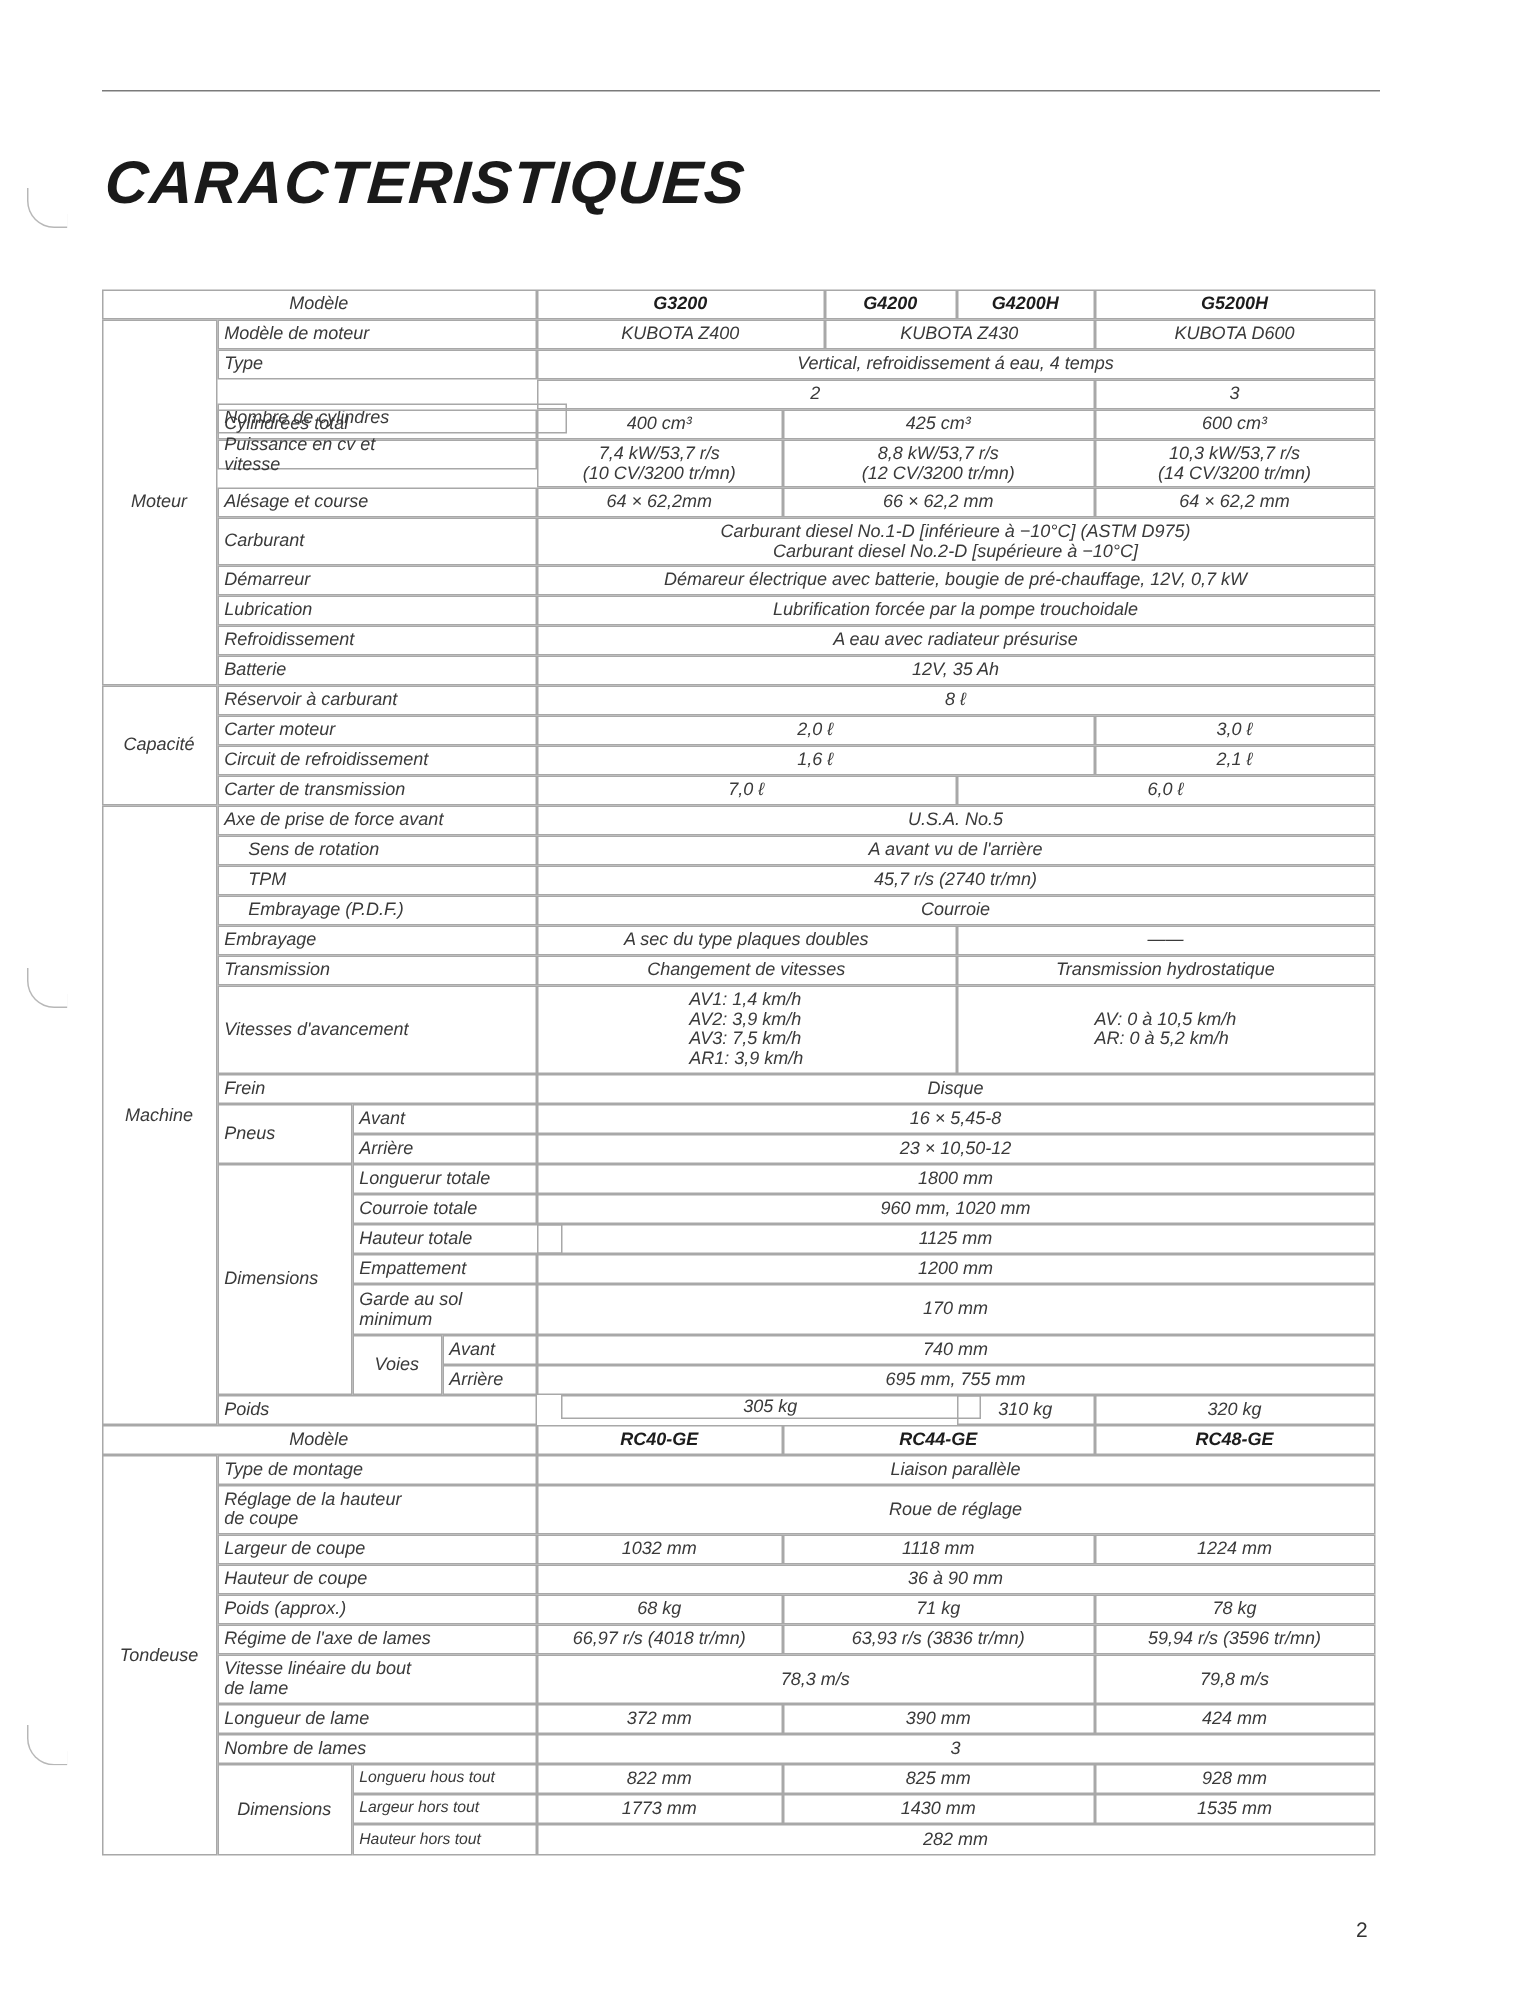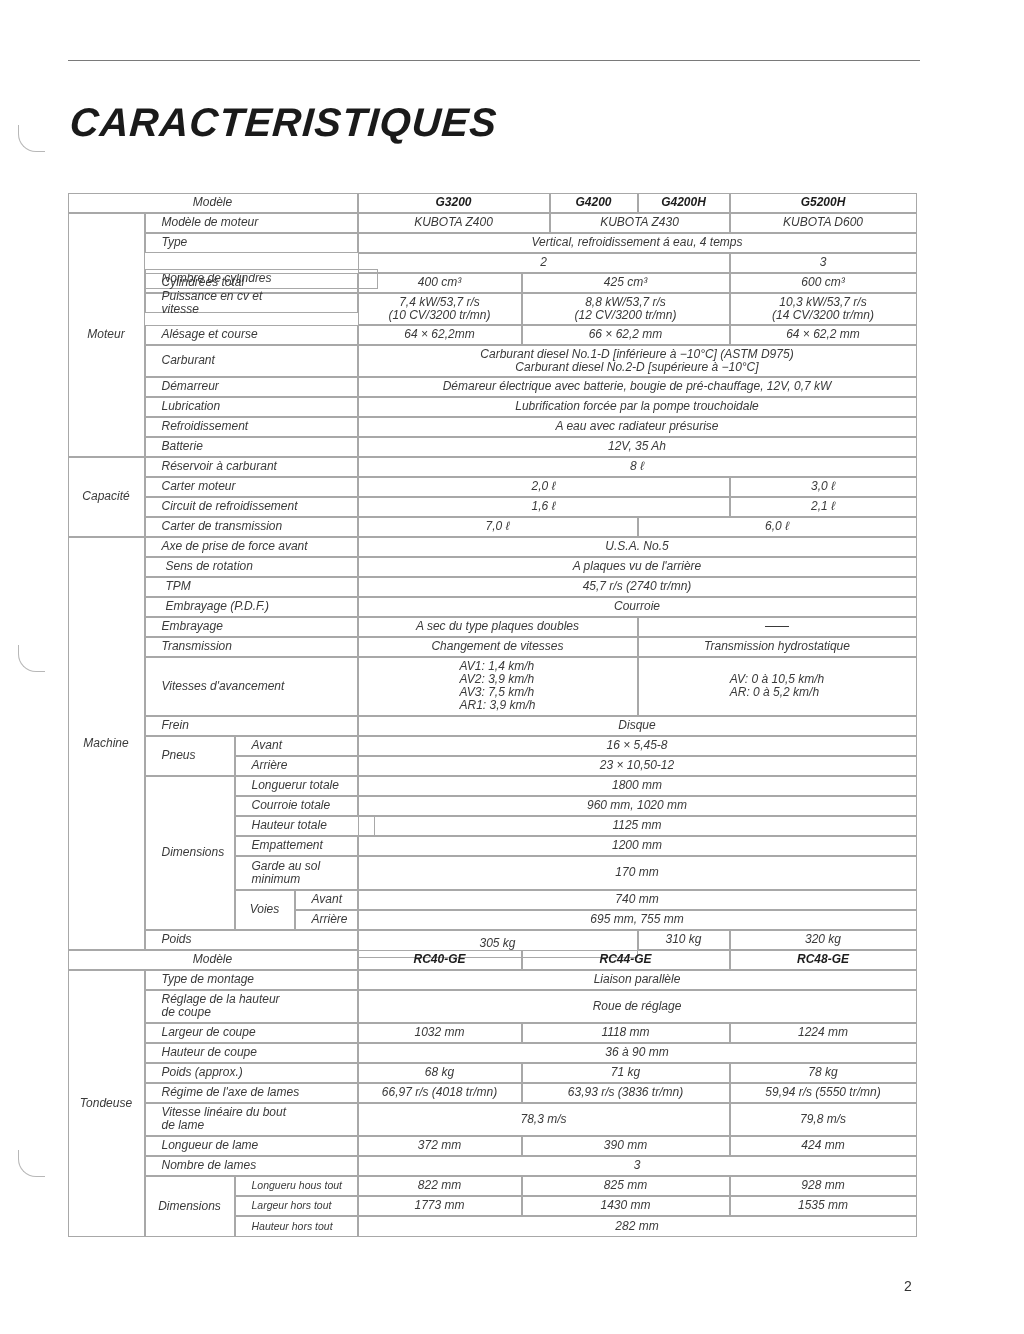--- a/index.html
+++ b/index.html
@@ -17,21 +17,21 @@
   .punch { position: absolute; left: 18px; width: 26px; height: 26px; border-left: 1.5px solid #9a9a9a; border-bottom: 1.5px solid #9a9a9a; border-radius: 0 0 0 18px; opacity: 0.7; }
   .page-num { position: absolute; left: 904px; top: 1278px; font-size: 14px; color: #333; }
   .tbl { position: absolute; left: 0; top: 0; }
   .c {
     position: absolute; box-sizing: border-box;
     border: 1px solid #a8a8a8; margin: -0.5px 0 0 -0.5px;
     font-size: 12px; font-style: italic; color: #3a3a3a;
     display: flex; align-items: center; justify-content: center; text-align: center;
     line-height: 13px; padding: 0 4px; white-space: pre-line;
   }
-  .c.l { justify-content: flex-start; text-align: left; padding-left: 16px; }
+  .c.l { justify-content: flex-start; text-align: left; padding-left: 4px; }
   .c.b { font-weight: bold; color: #1c1c1c; }
   .c.sm { font-size: 10.5px; }
 </style>
 </head>
 <body>
 
 <div class="top-rule"></div>
 <div class="punch" style="top:125px"></div>
 <div class="punch" style="top:645px"></div>
 <div class="punch" style="top:1150px"></div>
@@ -111,21 +111,21 @@
   <div class="c l" style="left:145px;top:517px;width:213px;height:20px">Carter de transmission</div>
   <div class="c" style="left:358px;top:517px;width:280px;height:20px">7,0 ℓ</div>
   <div class="c" style="left:638px;top:517px;width:279px;height:20px">6,0 ℓ</div>
 
   <div class="c" style="left:68px;top:537px;width:77px;height:413px">Machine</div>
 
   <div class="c l" style="left:145px;top:537px;width:213px;height:20px">Axe de prise de force avant</div>
   <div class="c" style="left:358px;top:537px;width:559px;height:20px">U.S.A. No.5</div>
 
   <div class="c l" style="left:145px;top:557px;width:213px;height:20px;padding-left:20px">Sens de rotation</div>
-  <div class="c" style="left:358px;top:557px;width:559px;height:20px">A plaques vu de l'arrière</div>
+  <div class="c" style="left:358px;top:557px;width:559px;height:20px">A avant vu de l'arrière</div>
 
   <div class="c l" style="left:145px;top:577px;width:213px;height:20px;padding-left:20px">TPM</div>
   <div class="c" style="left:358px;top:577px;width:559px;height:20px">45,7 r/s (2740 tr/mn)</div>
 
   <div class="c l" style="left:145px;top:597px;width:213px;height:20px;padding-left:20px">Embrayage (P.D.F.)</div>
   <div class="c" style="left:358px;top:597px;width:559px;height:20px">Courroie</div>
 
   <div class="c l" style="left:145px;top:617px;width:213px;height:20px">Embrayage</div>
   <div class="c" style="left:358px;top:617px;width:280px;height:20px">A sec du type plaques doubles</div>
   <div class="c" style="left:638px;top:617px;width:279px;height:20px">——</div>
@@ -163,21 +163,21 @@
   <div class="c l" style="left:235px;top:856px;width:123px;height:34px">Garde au sol
 minimum</div>
   <div class="c" style="left:358px;top:856px;width:559px;height:34px">170 mm</div>
   <div class="c" style="left:235px;top:890px;width:60px;height:40px">Voies</div>
   <div class="c l" style="left:295px;top:890px;width:63px;height:20px">Avant</div>
   <div class="c" style="left:358px;top:890px;width:559px;height:20px">740 mm</div>
   <div class="c l" style="left:295px;top:910px;width:63px;height:20px">Arrière</div>
   <div class="c" style="left:358px;top:910px;width:559px;height:20px">695 mm, 755 mm</div>
 
   <div class="c l" style="left:145px;top:930px;width:213px;height:20px">Poids</div>
-  <div class="c" style="left:358px;top:930px;width:280px;height:28px">305 kg</div>
+  <div class="c" style="left:374px;top:930px;width:280px;height:16px">305 kg</div>
   <div class="c" style="left:638px;top:930px;width:92px;height:20px">310 kg</div>
   <div class="c" style="left:730px;top:930px;width:187px;height:20px">320 kg</div>
 
   <div class="c" style="left:68px;top:950px;width:290px;height:20px">Modèle</div>
   <div class="c b" style="left:358px;top:950px;width:164px;height:20px">RC40-GE</div>
   <div class="c b" style="left:522px;top:950px;width:208px;height:20px">RC44-GE</div>
   <div class="c b" style="left:730px;top:950px;width:187px;height:20px">RC48-GE</div>
 
   <div class="c" style="left:68px;top:970px;width:77px;height:267px">Tondeuse</div>
 
@@ -197,21 +197,21 @@
   <div class="c" style="left:358px;top:1043px;width:559px;height:20px">36 à 90 mm</div>
 
   <div class="c l" style="left:145px;top:1063px;width:213px;height:20px">Poids (approx.)</div>
   <div class="c" style="left:358px;top:1063px;width:164px;height:20px">68 kg</div>
   <div class="c" style="left:522px;top:1063px;width:208px;height:20px">71 kg</div>
   <div class="c" style="left:730px;top:1063px;width:187px;height:20px">78 kg</div>
 
   <div class="c l" style="left:145px;top:1083px;width:213px;height:20px">Régime de l'axe de lames</div>
   <div class="c" style="left:358px;top:1083px;width:164px;height:20px">66,97 r/s (4018 tr/mn)</div>
   <div class="c" style="left:522px;top:1083px;width:208px;height:20px">63,93 r/s (3836 tr/mn)</div>
-  <div class="c" style="left:730px;top:1083px;width:187px;height:20px">59,94 r/s (5550 tr/mn)</div>
+  <div class="c" style="left:730px;top:1083px;width:187px;height:20px">59,94 r/s (3596 tr/mn)</div>
 
   <div class="c l" style="left:145px;top:1103px;width:213px;height:33px">Vitesse linéaire du bout
 de lame</div>
   <div class="c" style="left:358px;top:1103px;width:372px;height:33px">78,3 m/s</div>
   <div class="c" style="left:730px;top:1103px;width:187px;height:33px">79,8 m/s</div>
 
   <div class="c l" style="left:145px;top:1136px;width:213px;height:20px">Longueur de lame</div>
   <div class="c" style="left:358px;top:1136px;width:164px;height:20px">372 mm</div>
   <div class="c" style="left:522px;top:1136px;width:208px;height:20px">390 mm</div>
   <div class="c" style="left:730px;top:1136px;width:187px;height:20px">424 mm</div>

